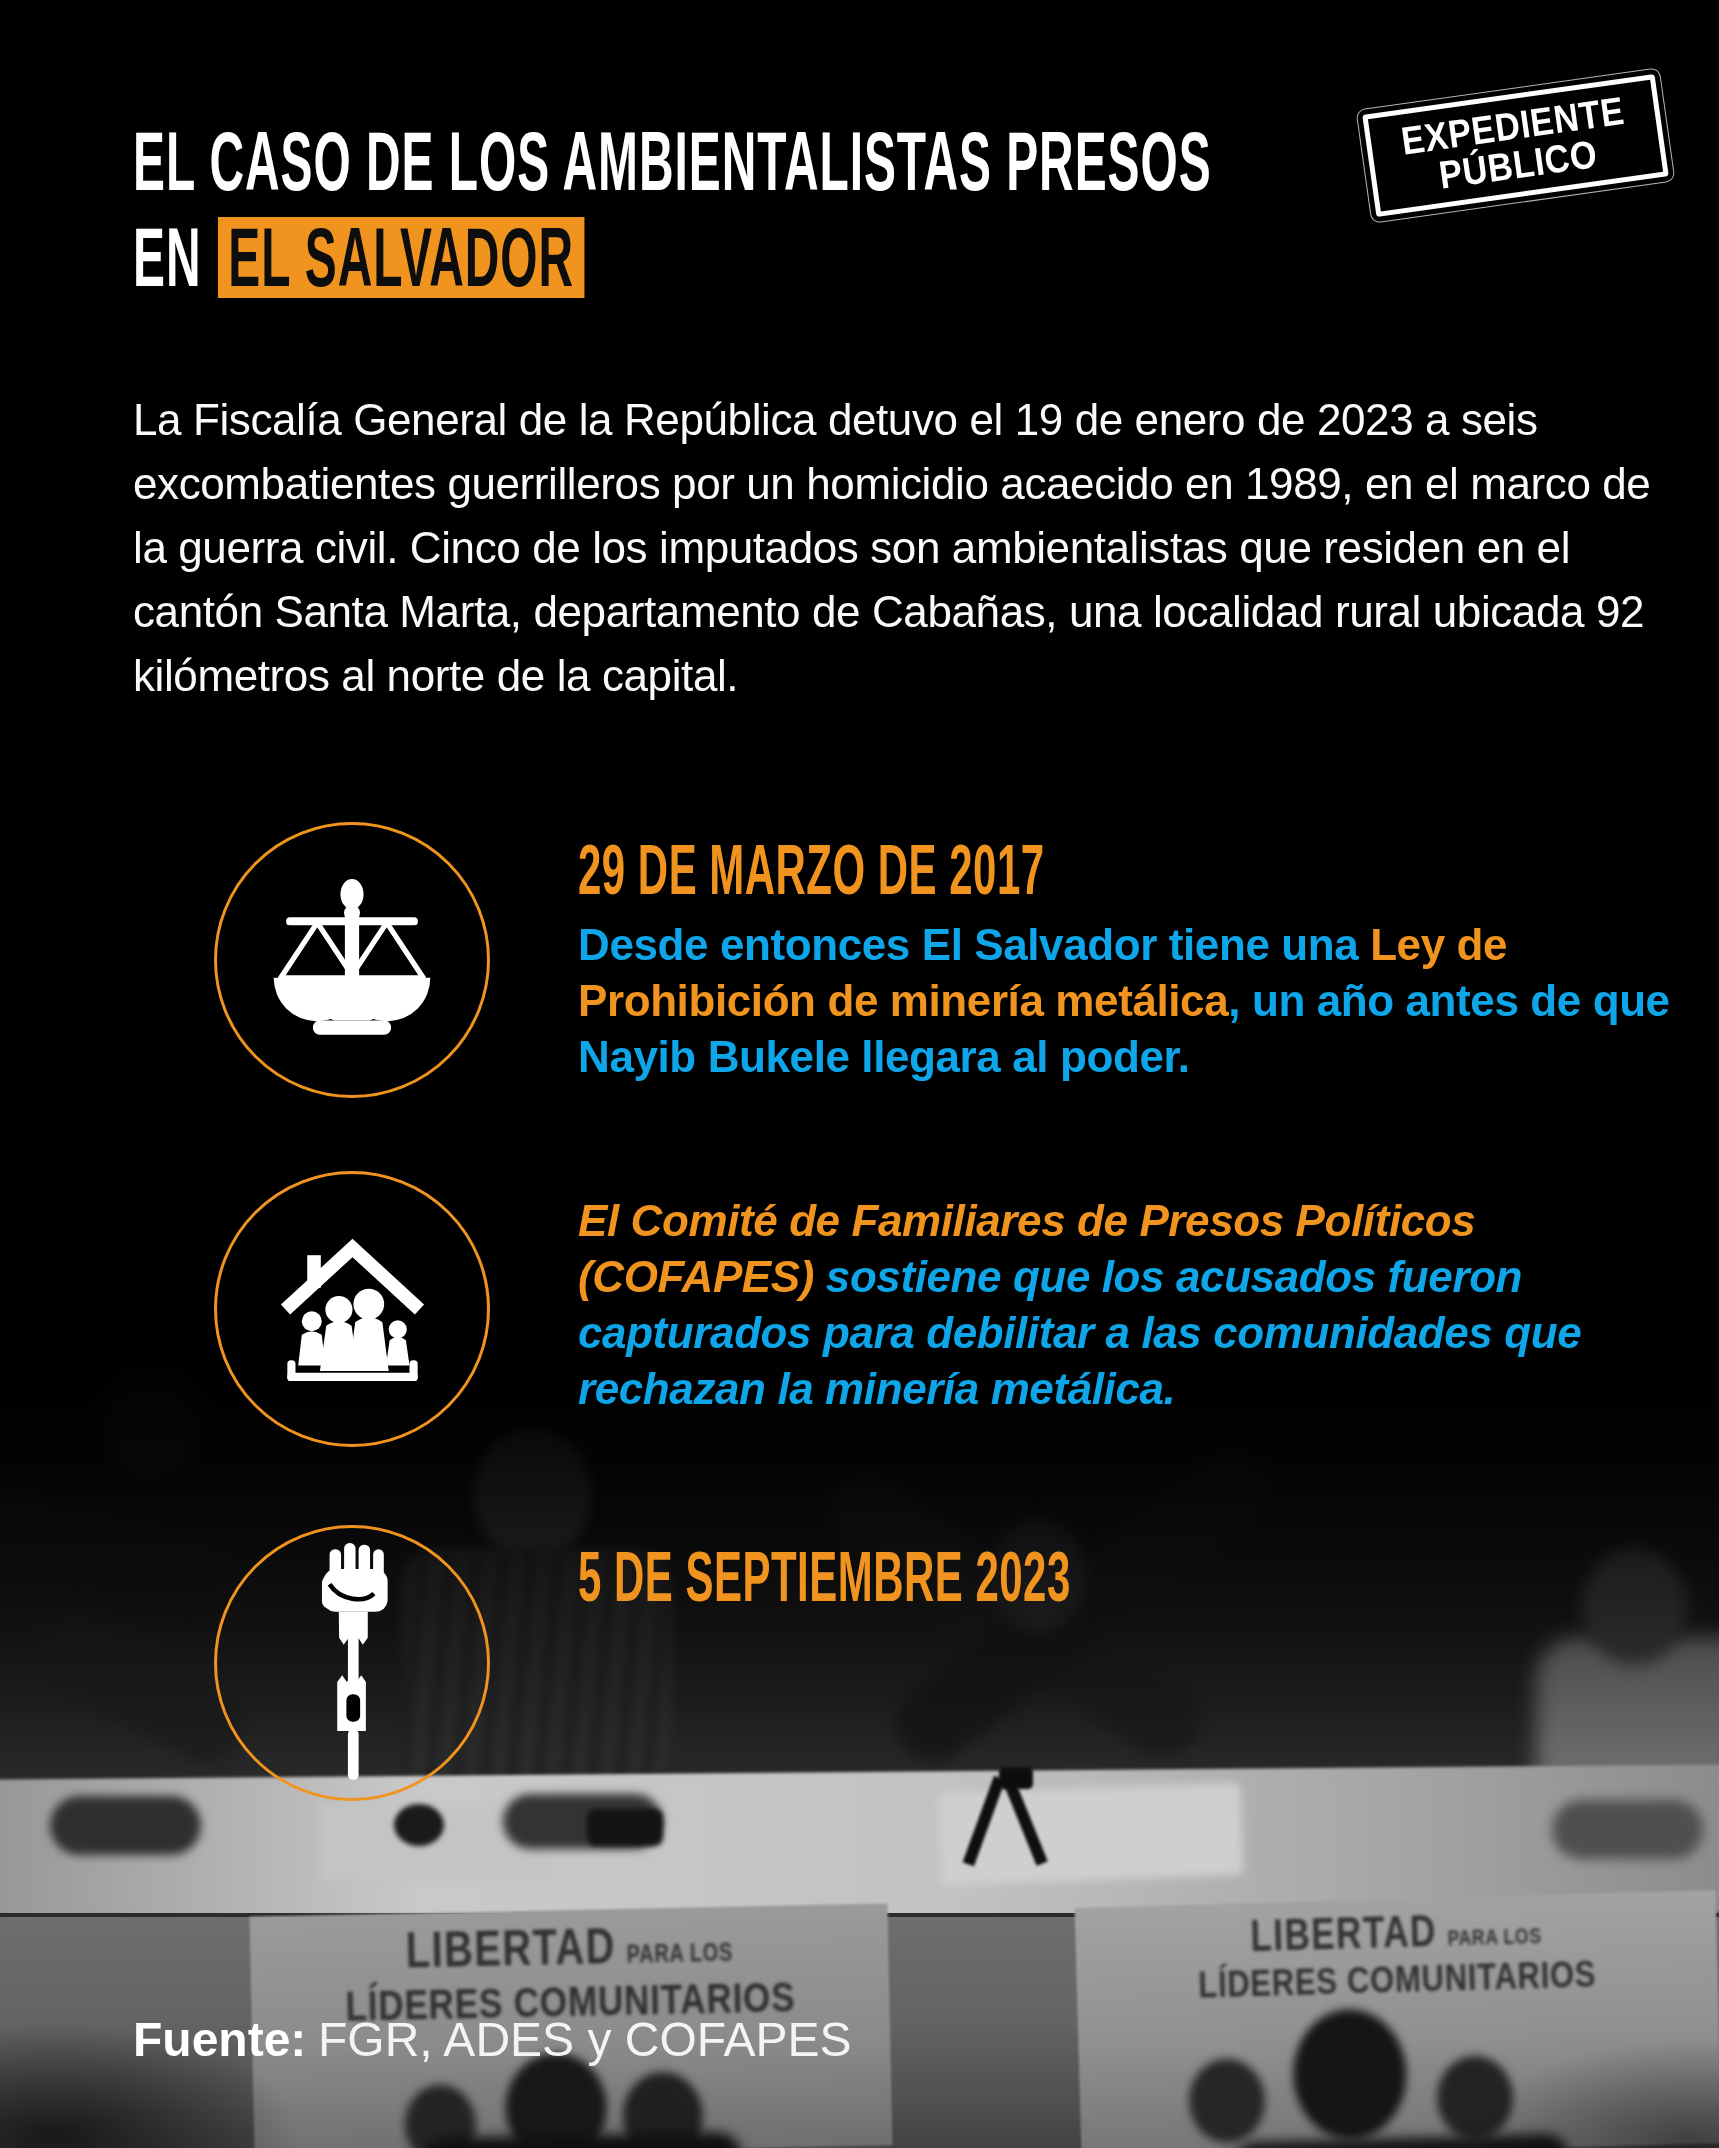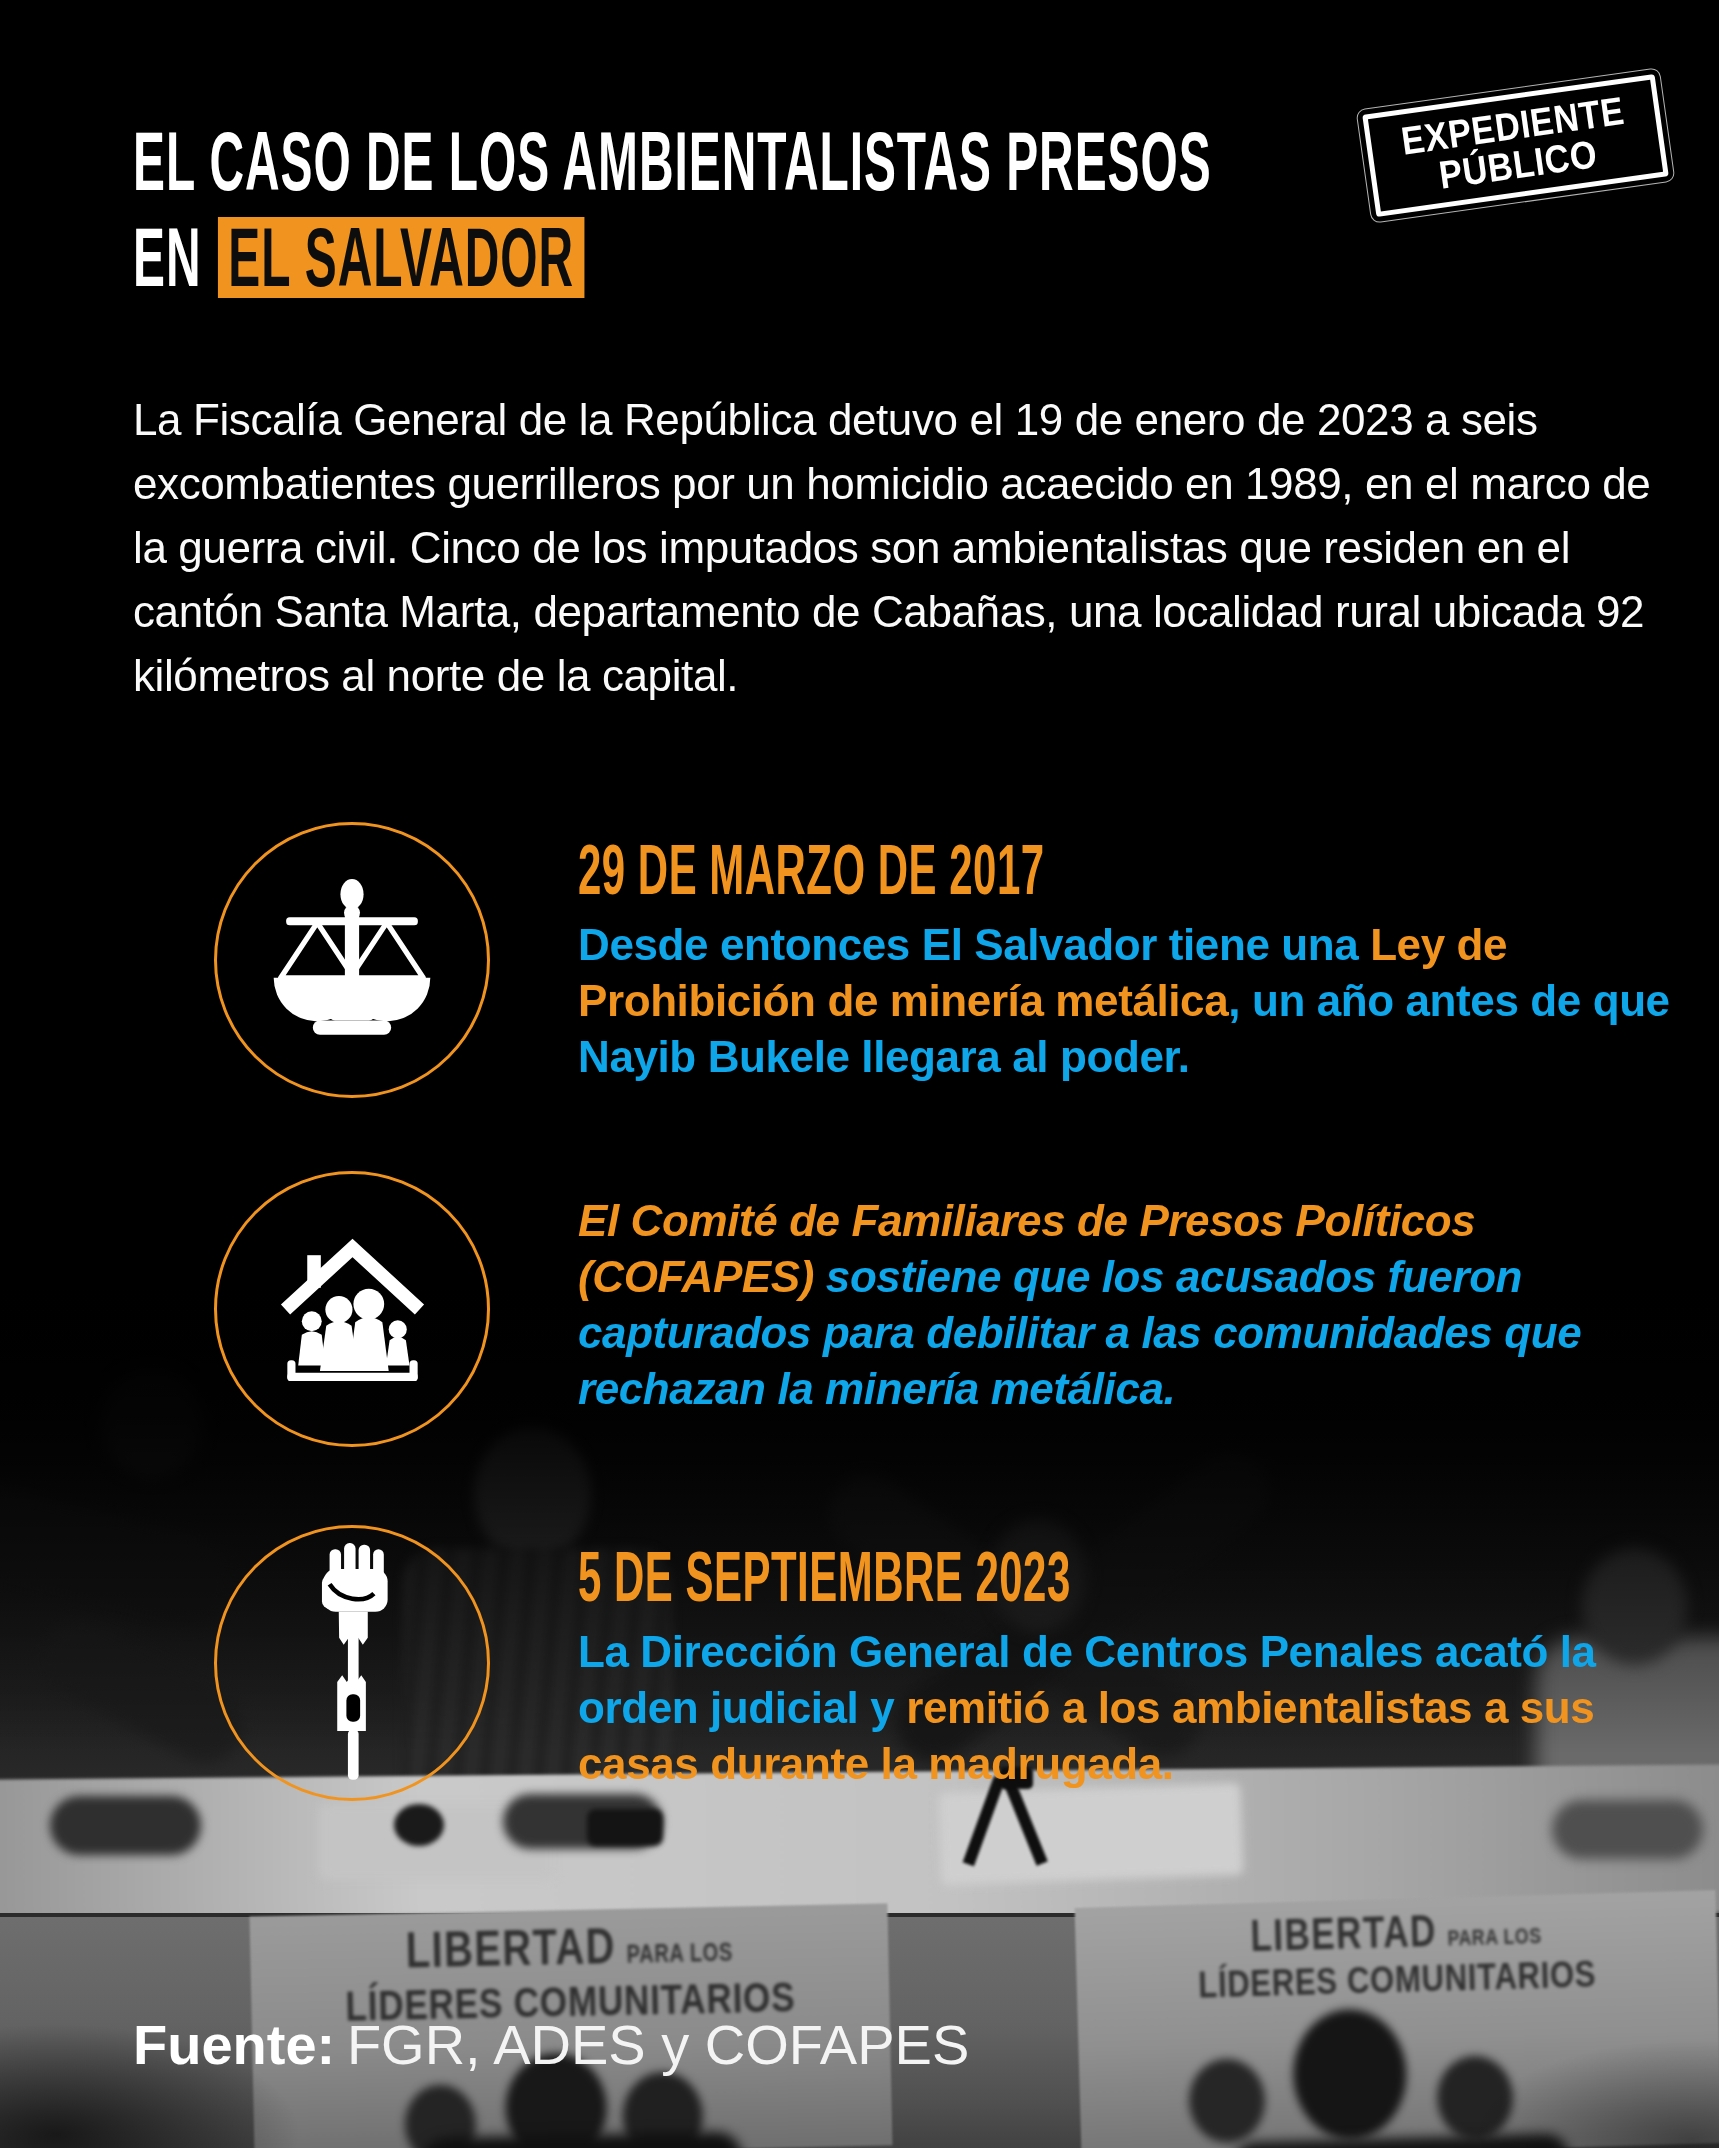--- a/index.html
+++ b/index.html
@@ -88,21 +88,21 @@
   .t-text{position:absolute;left:578px;width:1108px;}
   .t1 .t-text{top:13.4px;} .t2 .t-text{top:22px;font-style:italic;} .t3 .t-text{top:17px;}
   .item-heading{font-size:70px;font-weight:700;line-height:70px;color:var(--accent,#F0941F);
      transform:scaleX(.6);transform-origin:0 0;white-space:nowrap;letter-spacing:0.8px;margin:0 0 11.7px 0;}
   .item-heading:empty{display:none;}
   .item-body{margin:0;font-size:44px;font-weight:700;line-height:56px;letter-spacing:-0.4px;}
   .seg-white{color:#0ea5e9;}
   .seg-orange{color:var(--accent,#F0941F);}
 
   
-  .source{position:absolute;left:133px;top:2012px;font-size:56px;z-index:3;}
+  .source{position:absolute;left:133px;top:2012px;font-size:48px;z-index:3;}
   .src-label{font-weight:700;}
   .src-value{font-weight:400;margin-left:11.7px;color:#f4f4f4;}
 
   svg{display:block;}
 </style>
 </head>
 <body>
 
 <div class="page">
 
@@ -238,21 +238,20 @@
             <rect x="94" y="120" width="14" height="80" rx="6"></rect>
             <path d="M80 254 v-64 l6.5 -9 6 9 6.5 -9 6 9 6.5 -9 6 9 v64 z"></path>
             <rect x="94" y="252" width="14" height="66" rx="6"></rect>
           </g>
           <path d="M70 62 C84 84 116 86 128 74" stroke="#000" stroke-width="6" fill="none"></path>
           <rect x="92" y="206" width="18" height="36" rx="8" fill="#000"></rect>
         </svg>
       </div>
       <div class="t-text">
         <div class="item-heading">5 DE SEPTIEMBRE 2023</div>
-        <p class="item-body"><span class="seg-white">La Dirección General de Centros Penales acató la orden judicial y </span><span class="seg-orange">remitió a los ambientalistas a sus casas durante la madrugada.</span></p>
       </div>
     </div>
 
   </section>
 
   <div class="source">
     <span class="src-label">Fuente:</span><span class="src-value">FGR, ADES y COFAPES</span>
   </div>
 
 </div>

